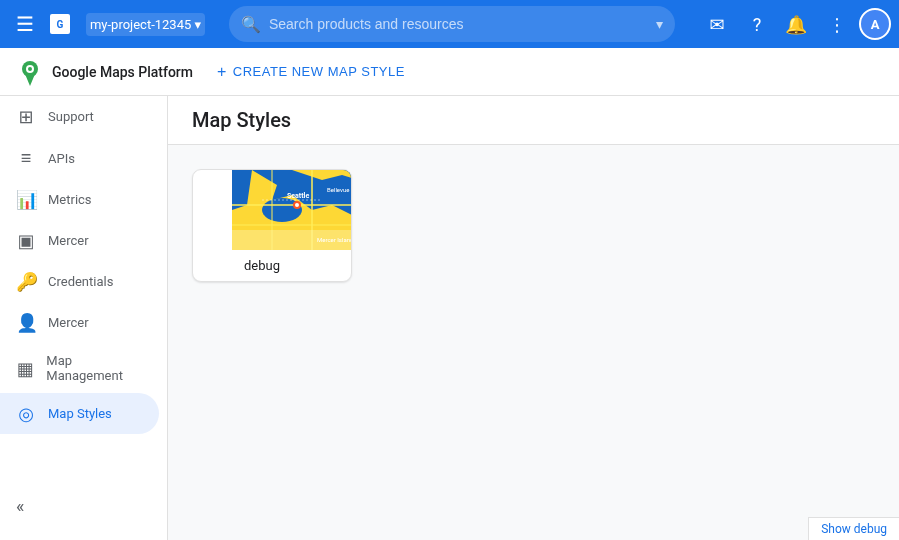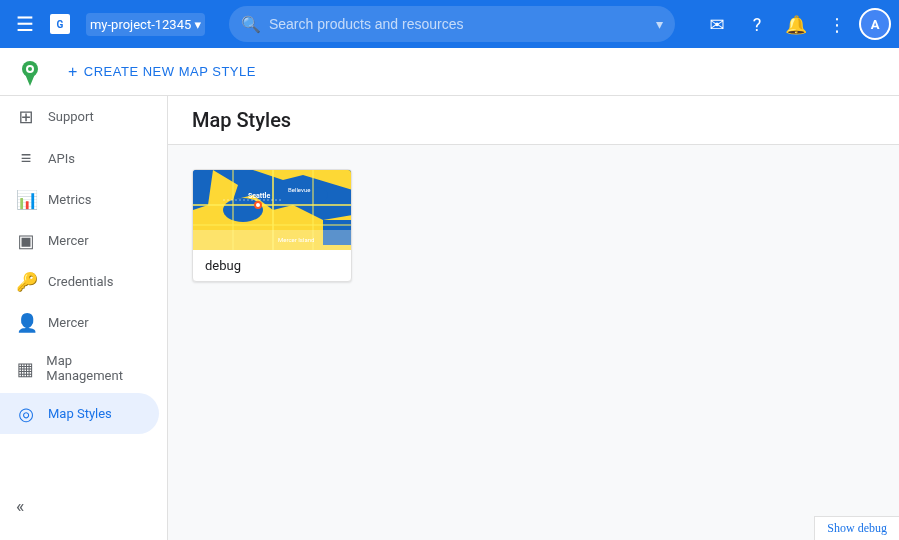--- a/index.html
+++ b/index.html
@@ -171,25 +171,26 @@
     
     .cards-container {
       padding: 24px;
       display: flex;
       flex-wrap: wrap;
       gap: 16px;
     }
     .map-card {
       width: 160px;
       border: 1px solid #e0e0e0;
-      border-radius: 4px;
+      border-radius: 9px;
       background: white;
       cursor: pointer;
       overflow: hidden;
       box-shadow: 0 1px 2px rgba(0,0,0,0.1);
+      padding-left: 39px;
     }
     .map-card-image {
       width: 160px;
       height: 80px;
       overflow: hidden;
       position: relative;
     }
     .map-card-label {
       padding: 8px 12px;
       font-size: 13px;
@@ -206,21 +207,20 @@
     .debug-bar {
       position: fixed;
       bottom: 0; right: 0;
       padding: 4px 12px;
       font-size: 12px;
       color: #1a73e8;
       cursor: pointer;
       background: white;
       border-top: 1px solid #e0e0e0;
       border-left: 1px solid #e0e0e0;
-      font-family: Liberation Serif, serif;
     }
   </style>
 </head>
 <body>
 
 <div class="topbar">
   <span class="topbar-menu-icon">☰</span>
   <div class="topbar-logo">
     <div class="topbar-logo-square">G</div>
   </div>
@@ -244,20 +244,21 @@
 
 <div class="subheader">
   <div class="subheader-logo">
 
     <svg class="maps-logo" viewBox="0 0 28 28">
       <circle cx="14" cy="11" r="8" fill="#34a853"></circle>
       <circle cx="14" cy="11" r="4" fill="white"></circle>
       <polygon points="14,28 9,16 19,16" fill="#34a853"></polygon>
       <circle cx="14" cy="11" r="2" fill="#34a853"></circle>
     </svg>
+    <span>Google Maps Platform</span>
   </div>
   <button class="create-btn">
     <span class="plus-icon">+</span>
     <span>CREATE NEW MAP STYLE</span>
   </button>
 </div>
 
 <div class="sidebar">
   <div class="sidebar-item">
     <span class="icon">⊞</span>

